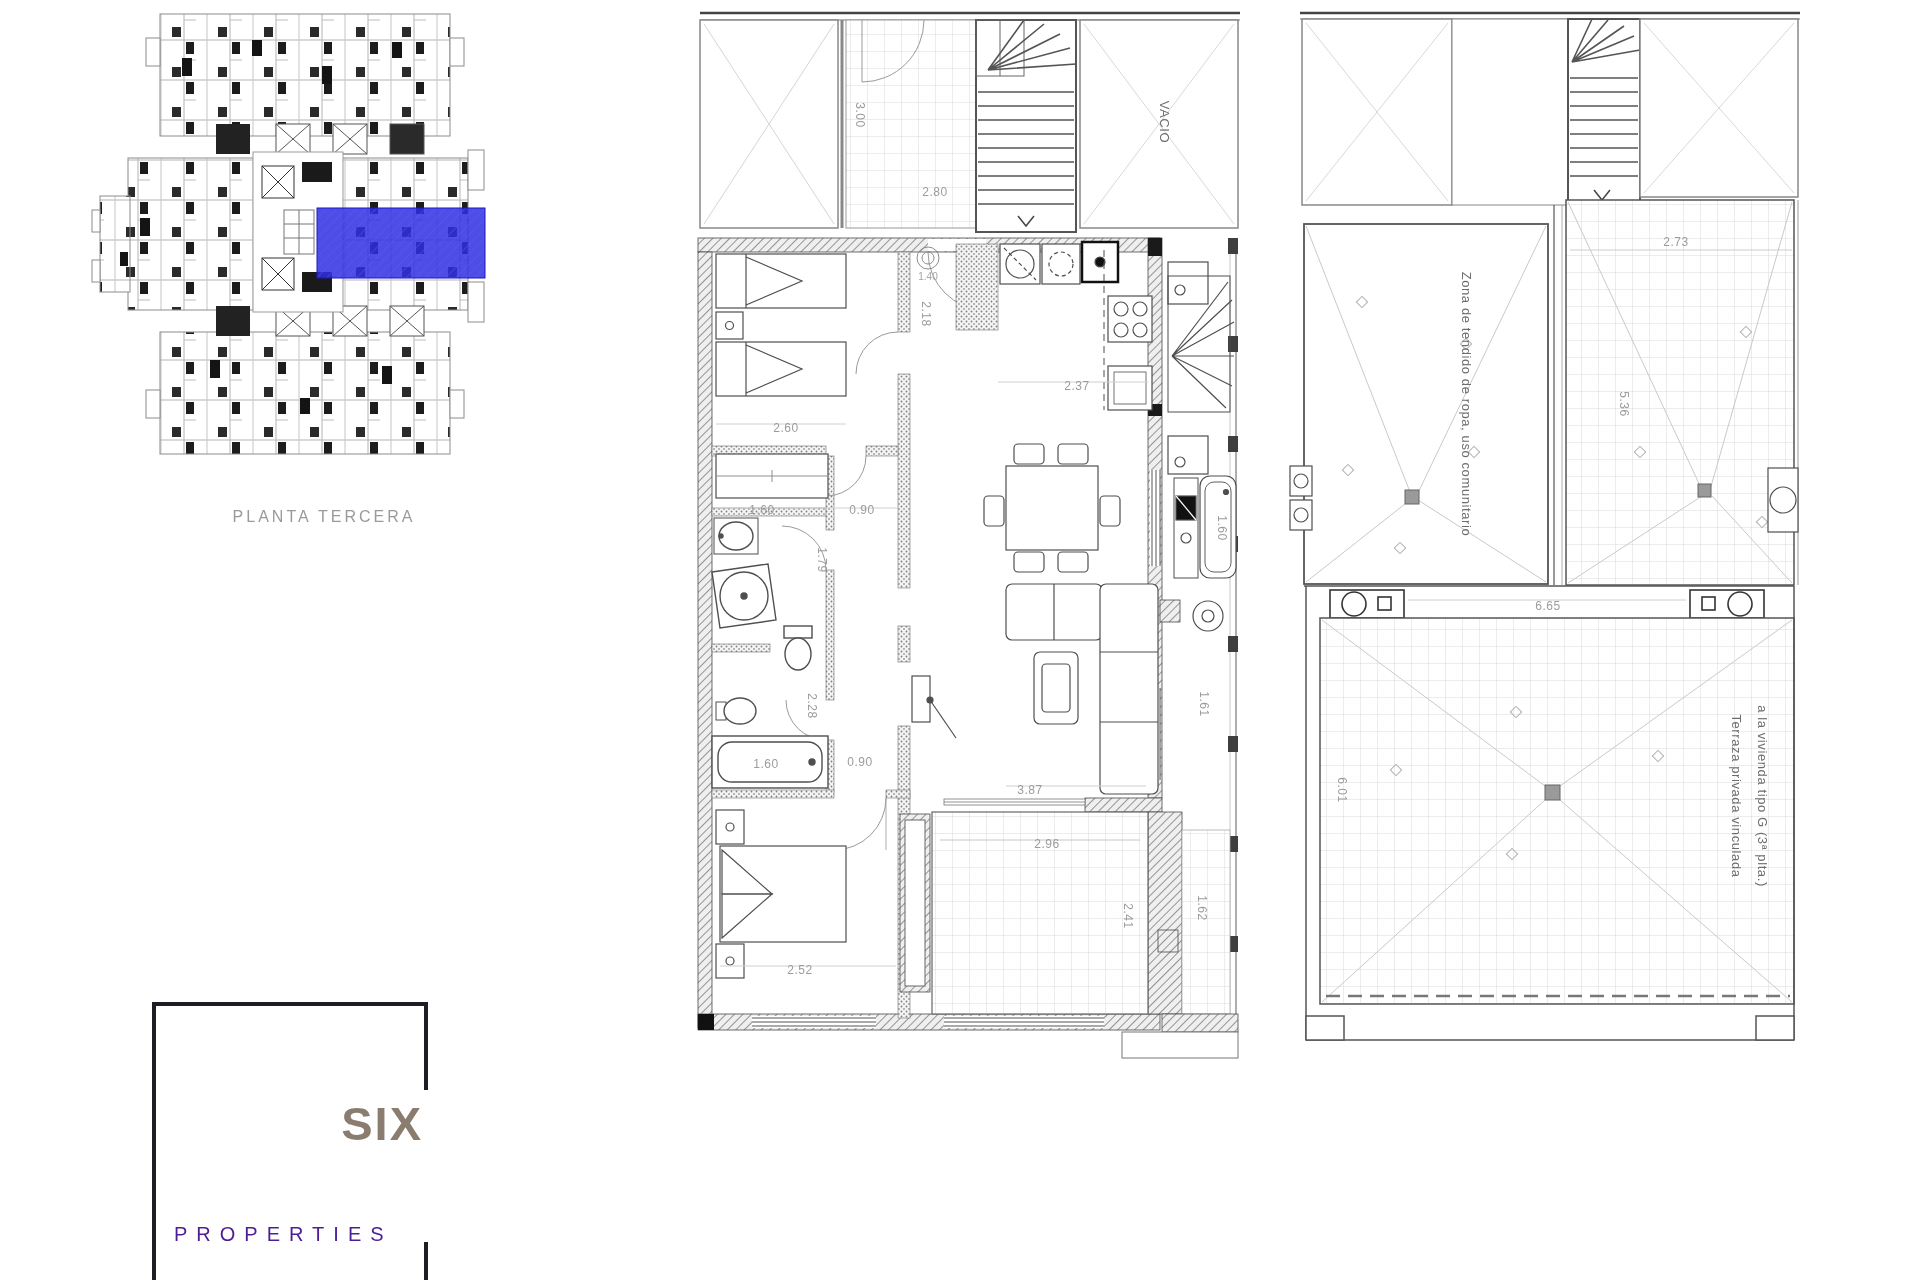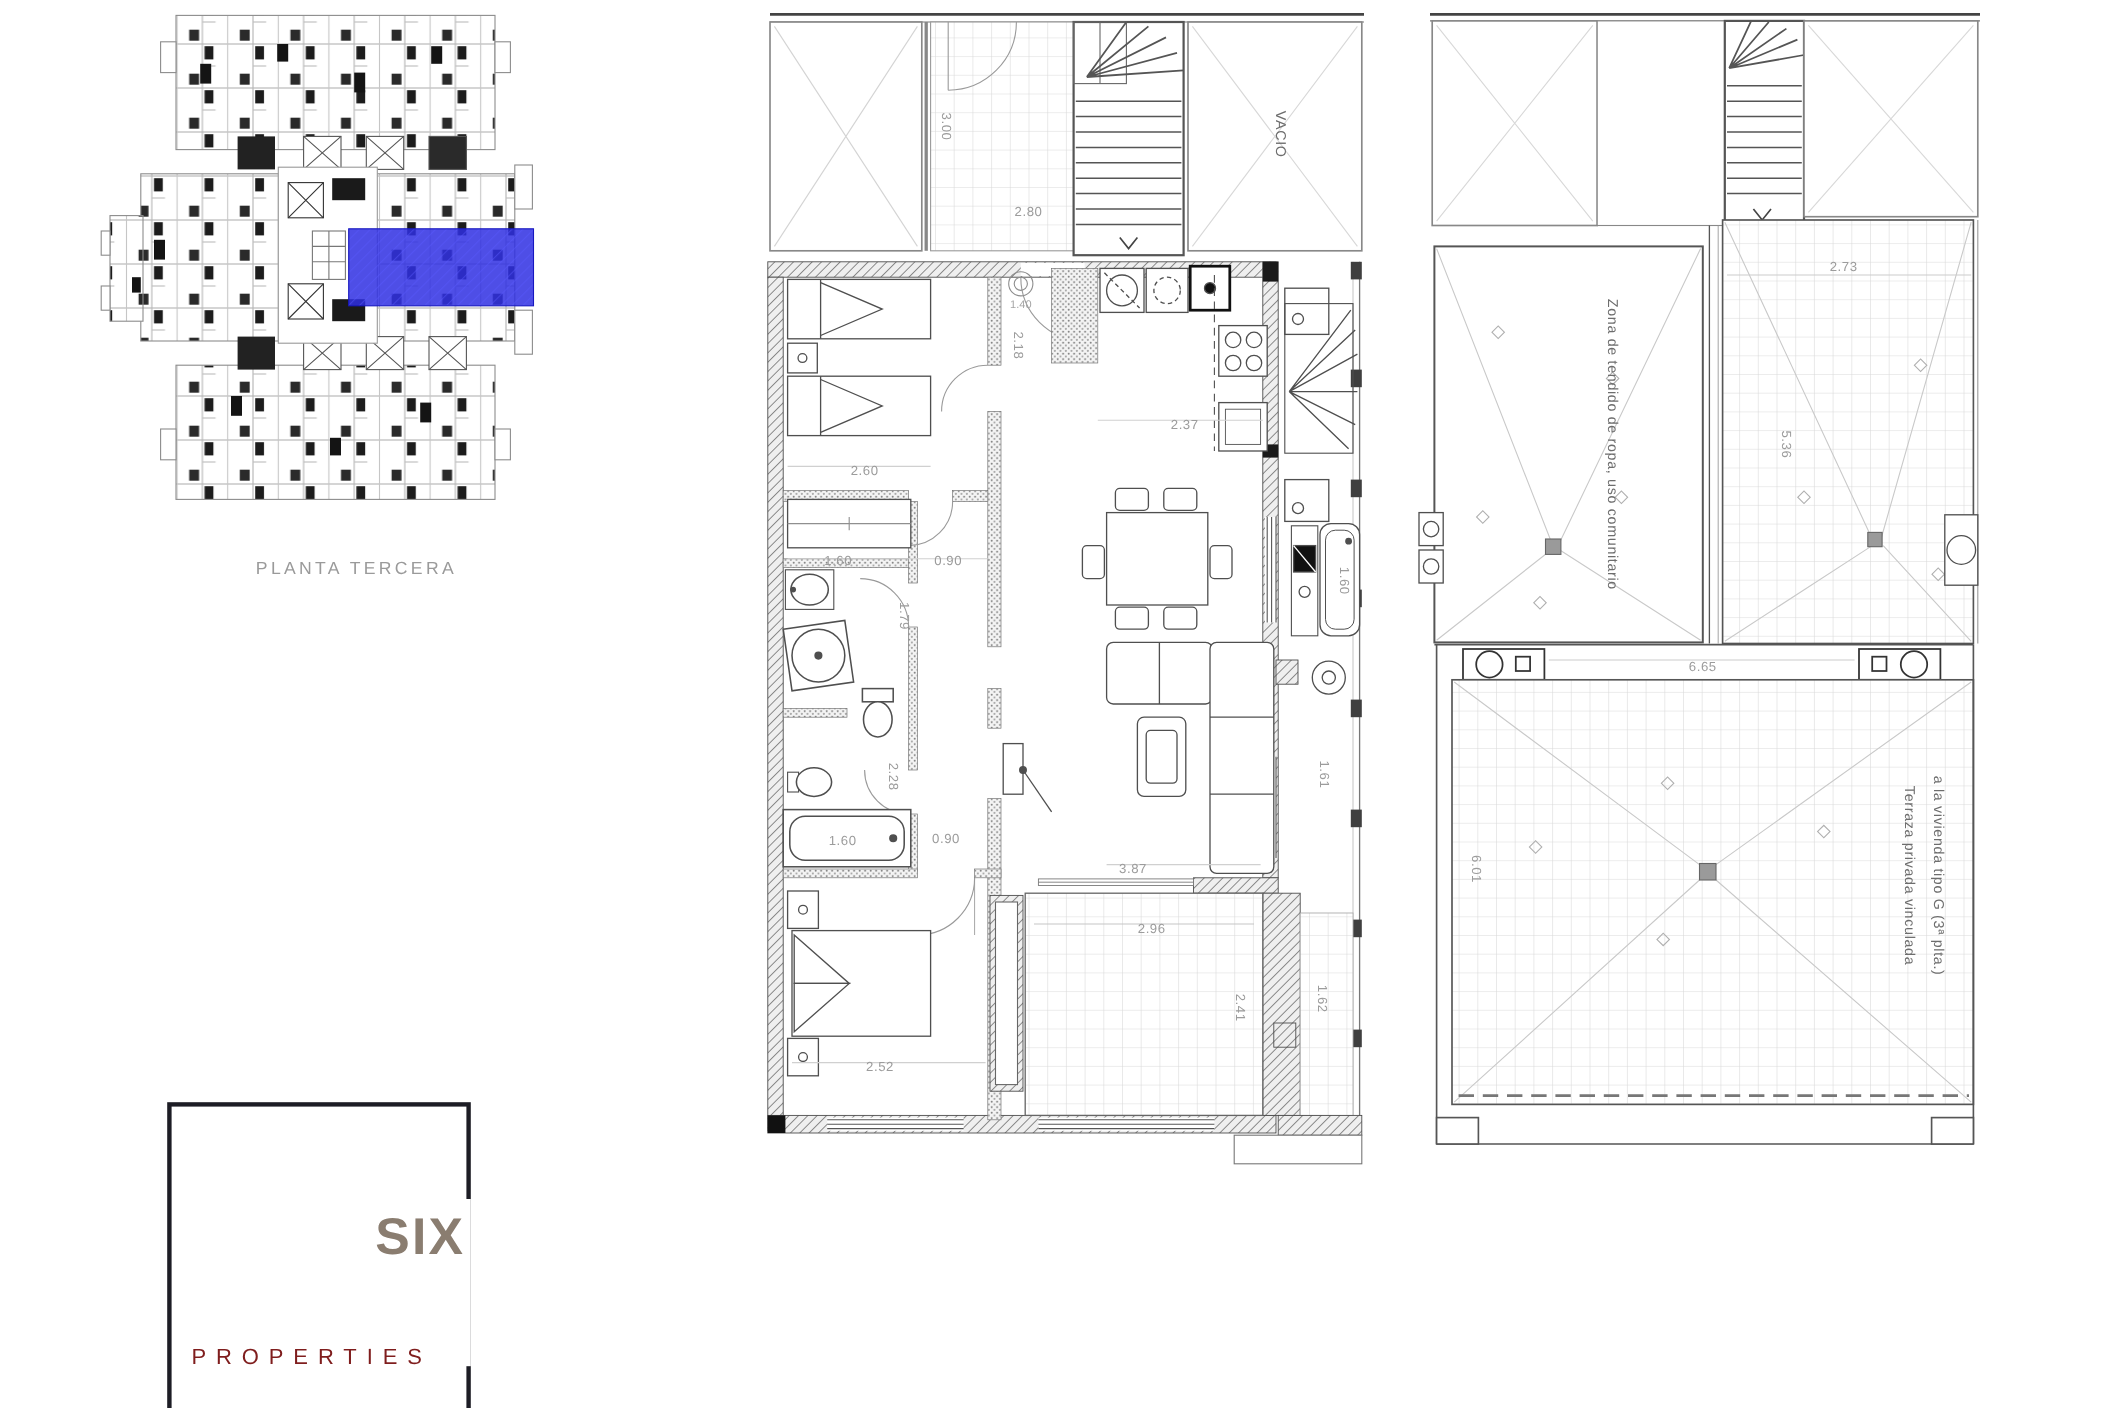--- a/index.html
+++ b/index.html
@@ -12,21 +12,21 @@
   .caption{font-size:16px;fill:#9a9a9a;letter-spacing:3px;}
   
   .logo{position:absolute;left:152px;top:1002px;width:276px;height:344px;}
   .logo-frame{position:absolute;inset:0;border:4px solid #1d1d25;}
   .logo-gap{position:absolute;right:0px;top:88px;width:6px;height:152px;background:#ffffff;}
   .logo-six{position:absolute;top:98px;right:2px;font-size:47px;font-weight:bold;
             letter-spacing:2px;color:#8a7d70;background:#ffffff;padding:0 3px;line-height:1;}
   .logo-seconds{position:absolute;top:148px;right:-4px;font-size:47px;font-weight:bold;
             letter-spacing:1px;color:#17171f;background:#ffffff;padding:0 2px;line-height:1;}
   .logo-props{position:absolute;top:222px;left:22px;font-size:20px;font-weight:400;
-            letter-spacing:9px;color:#7f1d1d;background:#ffffff;line-height:1;}
+            letter-spacing:9px;color:#4c1d95;background:#ffffff;line-height:1;}
 </style>
 </head>
 <body>
 
 <div class="sheet">
 
 <svg width="1920" height="1280" viewBox="0 0 1920 1280">
   <defs>
     <pattern id="hatch" patternUnits="userSpaceOnUse" width="6" height="6" patternTransform="rotate(45)">
       <rect width="6" height="6" fill="#efefef"></rect>

